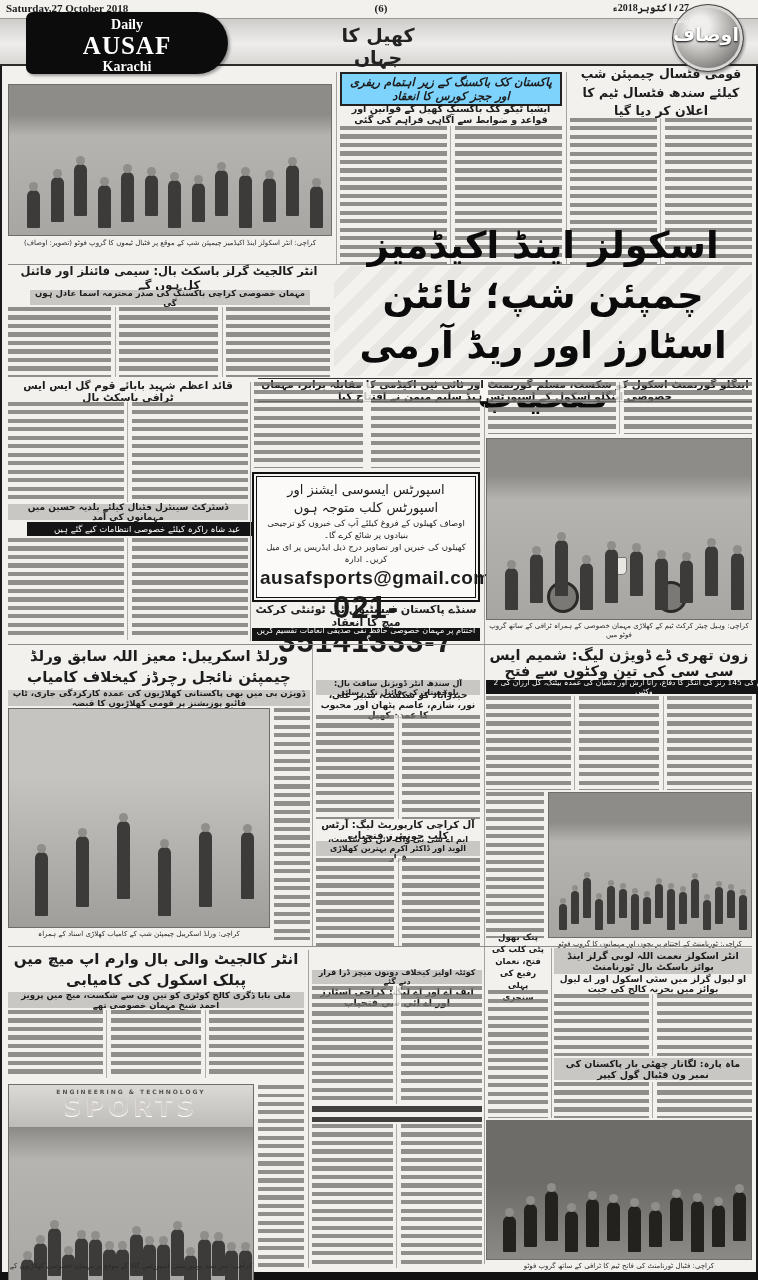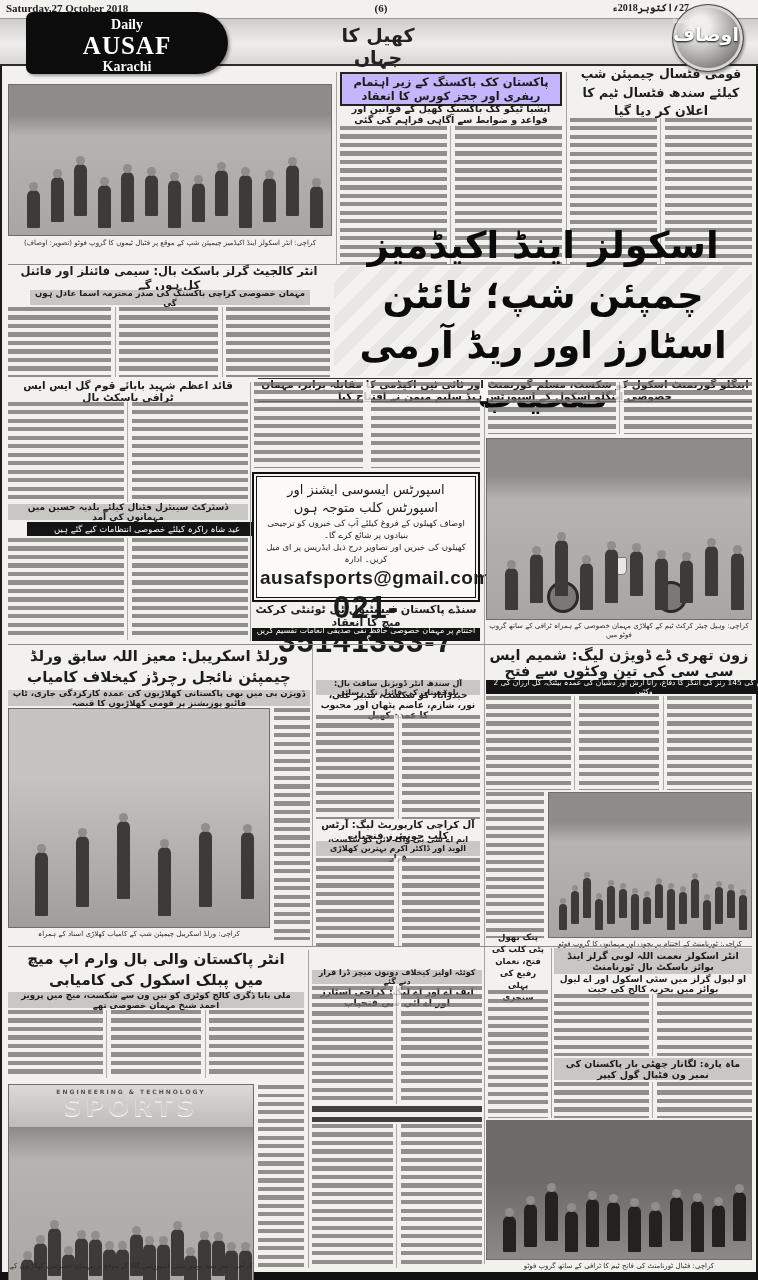--- a/index.html
+++ b/index.html
@@ -25,21 +25,21 @@
     border:1px solid #444;box-shadow:inset 0 0 0 3px #d9d7d4,1px 2px 3px rgba(0,0,0,.4);
     text-align:left;}
   .logo .sm{font-size:6px;color:#f2f2f2;display:block;margin-top:12px;}
   .logo .big{font-size:19px;font-weight:bold;color:#fff;text-shadow:0 1px 2px #000;display:block;line-height:20px;}
   
   .vline{background:#a5a3a0;width:1px;}
   .hline{background:#8f8d8a;height:1px;}
   .edge{background:#1a1a1a;width:2px;}
   .botbar{left:0;top:1272px;width:758px;height:8px;background:#111;}
   
-  .h-box{border:2px solid #222;font-weight:bold;background:#c4b5fd;display:flex;align-items:center;justify-content:center;padding:15px 4px;}
+  .h-box{border:2px solid #222;font-weight:bold;background:#7dd3fc;display:flex;align-items:center;justify-content:center;padding:15px 4px;font-style:italic;}
   .h-plain{font-weight:bold;display:flex;align-items:center;justify-content:center;padding:0 3px;}
   .h-gray{background:#c9c7c4;font-weight:bold;display:flex;align-items:center;justify-content:center;padding:0 4px;}
   .h-rev{background:#141414;color:#fdfdfd;display:flex;align-items:center;justify-content:center;padding:0 4px;}
   .bighead{background:repeating-linear-gradient(135deg,#f4f2ef 0 12px,#e9e7e3 12px 24px);
     font-weight:bold;font-size:37px;line-height:1.35;display:flex;align-items:center;justify-content:center;
     text-align:center;color:#0b0b0b;letter-spacing:-1px;}
   .subbar{border-top:1.5px solid #333;border-bottom:1.5px solid #333;font-weight:bold;
     display:flex;align-items:center;justify-content:center;background:#f7f6f3;}
   
   .tx{background-image:repeating-linear-gradient(to bottom,#75736f 0 4px,rgba(0,0,0,0) 4px 8.5px);opacity:.78;}
@@ -214,21 +214,21 @@
 
 <div class="abs h-gray urdu ctr" style="left:316px;top:680px;width:164px;height:15px;font-size:8px;">آل سندھ انٹر ڈویژنل سافٹ بال: بلوچستان کی فائنل تک رسائی</div>
 <div class="abs h-plain urdu ctr" style="left:316px;top:697px;width:164px;height:16px;font-size:9px;">حیدرآباد کو شکست، شبیر علی، نور، شازم، عاصم پٹھان اور محبوب کا عمدہ کھیل</div>
 <div class="abs tx c2" style="left:316px;top:715px;width:164px;height:104px;"></div>
 <div class="abs h-plain urdu ctr" style="left:316px;top:821px;width:164px;height:18px;font-size:10px;">آل کراچی کارپوریٹ لیگ: آرٹس کلب جونیئرز فتحیاب</div>
 <div class="abs h-gray urdu ctr" style="left:316px;top:841px;width:164px;height:15px;font-size:8px;">ایم اے سی بی واک لائن کو شکست، الوید اور ڈاکٹر اکرم بہترین کھلاڑی قرار</div>
 <div class="abs tx c2" style="left:316px;top:858px;width:164px;height:88px;"></div>
 
 <div class="abs hline" style="left:8px;top:946px;width:744px;"></div>
 
-<div class="abs h-plain urdu ctr" style="left:8px;top:950px;width:296px;height:40px;font-size:15px;line-height:1.4;">انٹر پاکستان والی بال وارم اپ میچ میں پبلک اسکول کی کامیابی</div>
+<div class="abs h-plain urdu ctr" style="left:8px;top:950px;width:296px;height:40px;font-size:15px;line-height:1.4;">انٹر کالجیٹ والی بال وارم اپ میچ میں پبلک اسکول کی کامیابی</div>
 <div class="abs h-gray urdu ctr" style="left:8px;top:992px;width:296px;height:16px;font-size:8.5px;">ملی بابا ڈگری کالج کوٹری کو تین ون سے شکست، میچ میں پرویز احمد شیخ مہمان خصوصی تھے</div>
 <div class="abs tx c3" style="left:8px;top:1010px;width:296px;height:68px;"></div>
 
 <div class="photo" style="left:8px;top:1084px;width:246px;height:221px;">
   <div class="banner">
     <span class="bl">ENGINEERING &amp; TECHNOLOGY</span>
     <span class="bw">SPORTS</span>
   </div>
 <div class="fig" style="height: 34px; left: 4.79412%; bottom: 5%;"></div>
     <div class="fig" style="height: 41px; left: 10.3824%; bottom: 9%;"></div>

